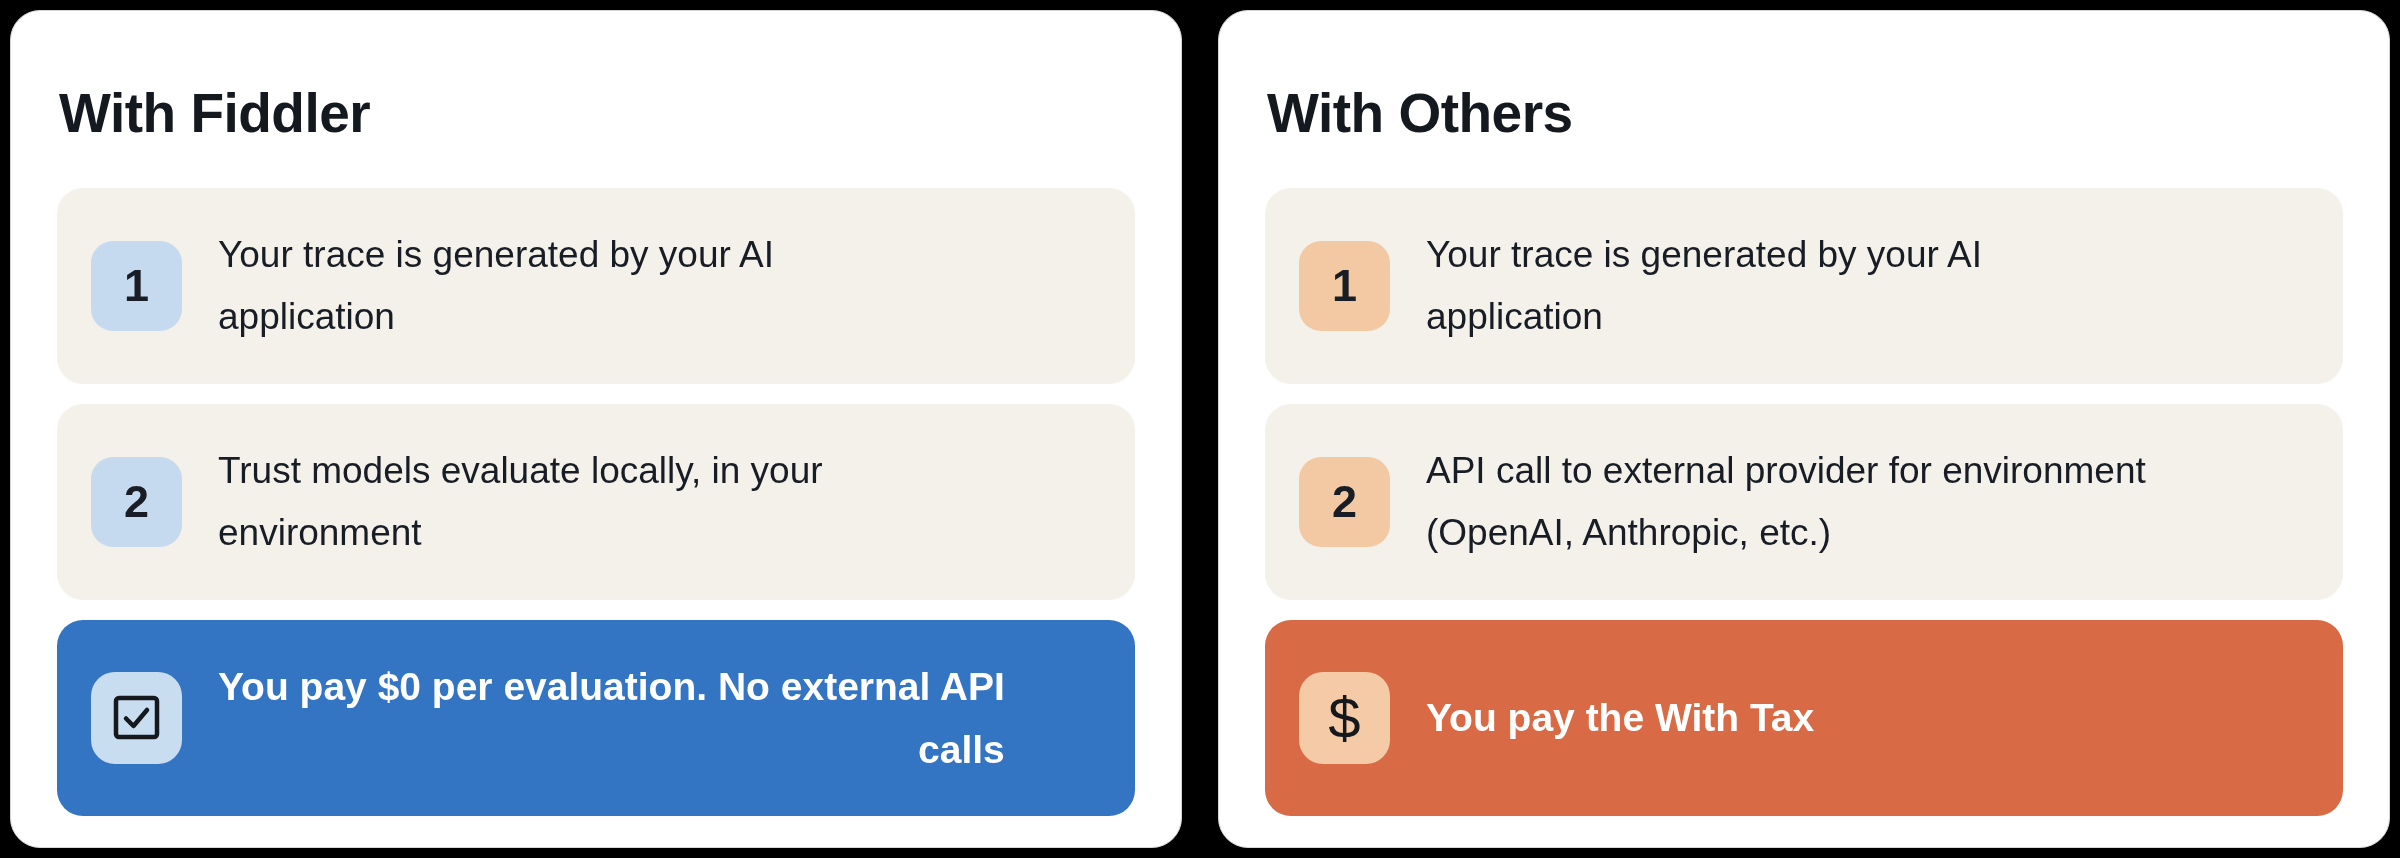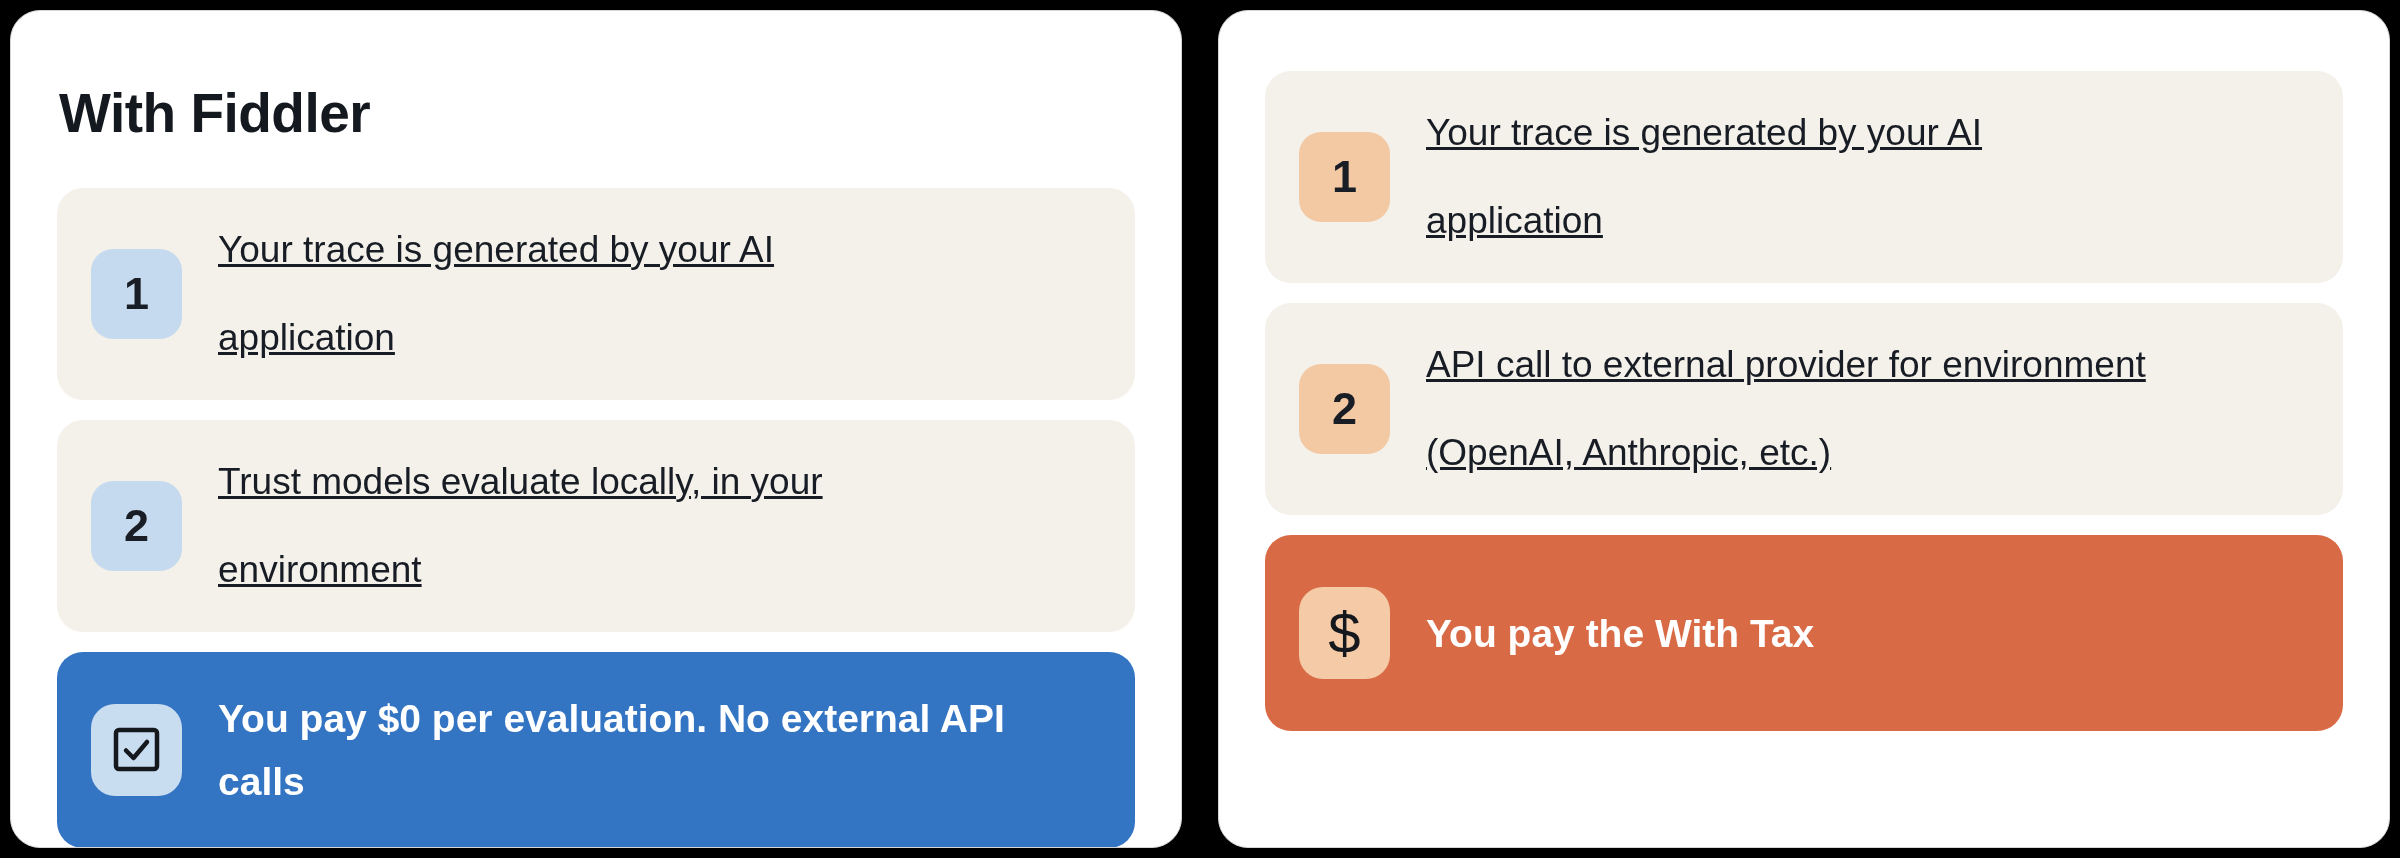--- a/index.html
+++ b/index.html
@@ -52,26 +52,25 @@
     justify-content: center;
     font-size: 45px;
     font-weight: 600;
     color: #191d25;
   }
   .badge-blue  { background: #c6daef; }
   .badge-peach { background: #f3c9a4; }
   .row-text {
     margin: 0;
     font-size: 37px;
-    line-height: 88px;
+    line-height: 62px;
     color: #181d25;
     white-space: pre-line;
-    text-decoration: underline;
   }
-  .banner-blue   { background: #3374c3; }
+  .banner-blue   { background: #3374c3; text-align: right; }
   .banner-orange { background: #d86a45; }
   .banner-text {
     margin: 0;
     font-size: 39px;
     font-weight: 700;
     line-height: 63px;
     color: #ffffff;
     white-space: pre-line;
   }
   .icon-tile {
@@ -119,20 +118,21 @@
         </svg>
       </span>
       <p class="banner-text">You pay $0 per evaluation. No external API
 calls</p>
     </div>
 
   </div>
 </section>
 
 <section class="card">
+  <h2 class="card-title">With Others</h2>
   <div class="rows">
 
     <div class="row">
       <span class="badge badge-peach">1</span>
       <p class="row-text">Your trace is generated by your AI
 application</p>
     </div>
 
     <div class="row">
       <span class="badge badge-peach">2</span>

